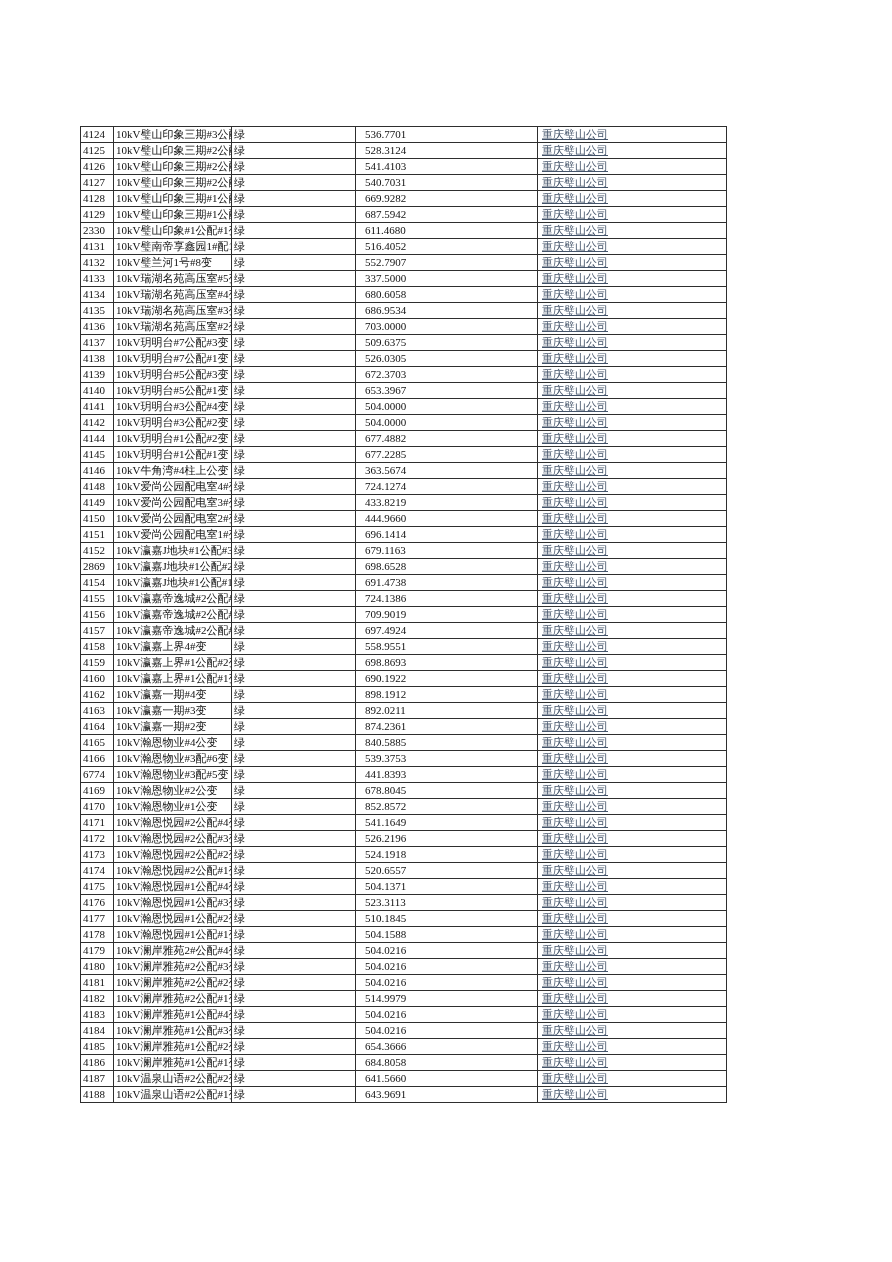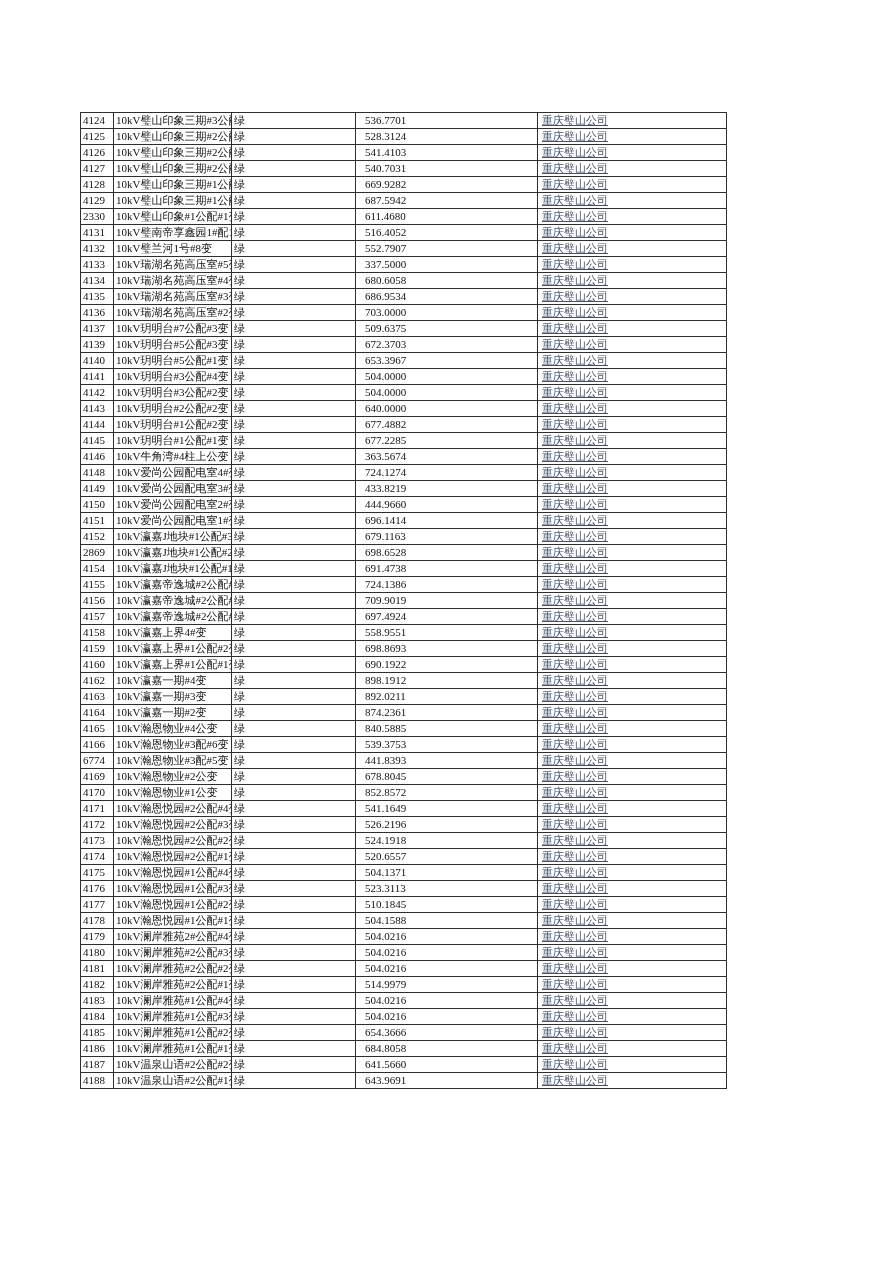--- a/index.html
+++ b/index.html
@@ -7,21 +7,21 @@
     width: 892px;
     height: 1262px;
     background: #ffffff;
     position: relative;
     overflow: hidden;
     font-family: "Liberation Serif", "DejaVu Serif", serif;
   }
   .sheet-table {
     position: absolute;
     left: 80px;
-    top: 112px;
+    top: 126px;
     border-collapse: collapse;
     table-layout: fixed;
     width: 646px;
   }
   .sheet-table td {
     border: 1px solid #2e2e2e;
     height: 15px;
     padding: 0;
     font-size: 11px;
     line-height: 15px;
@@ -158,20 +158,27 @@
   </tr>
 
   <tr>
     <td class="c-id">4137</td>
     <td class="c-name">10kV玥明台#7公配#3变</td>
     <td class="c-status">绿</td>
     <td class="c-value">509.6375</td>
     <td class="c-company"><a class="company-link">重庆璧山公司</a></td>
   </tr>
 
+  <tr>
+    <td class="c-id">4138</td>
+    <td class="c-name">10kV玥明台#7公配#1变</td>
+    <td class="c-status">绿</td>
+    <td class="c-value">526.0305</td>
+    <td class="c-company"><a class="company-link">重庆璧山公司</a></td>
+  </tr>
 
   <tr>
     <td class="c-id">4139</td>
     <td class="c-name">10kV玥明台#5公配#3变</td>
     <td class="c-status">绿</td>
     <td class="c-value">672.3703</td>
     <td class="c-company"><a class="company-link">重庆璧山公司</a></td>
   </tr>
 
   <tr>
@@ -191,27 +198,20 @@
   </tr>
 
   <tr>
     <td class="c-id">4142</td>
     <td class="c-name">10kV玥明台#3公配#2变</td>
     <td class="c-status">绿</td>
     <td class="c-value">504.0000</td>
     <td class="c-company"><a class="company-link">重庆璧山公司</a></td>
   </tr>
 
-  <tr>
-    <td class="c-id">4143</td>
-    <td class="c-name">10kV玥明台#2公配#2变</td>
-    <td class="c-status">绿</td>
-    <td class="c-value">640.0000</td>
-    <td class="c-company"><a class="company-link">重庆璧山公司</a></td>
-  </tr>
 
   <tr>
     <td class="c-id">4144</td>
     <td class="c-name">10kV玥明台#1公配#2变</td>
     <td class="c-status">绿</td>
     <td class="c-value">677.4882</td>
     <td class="c-company"><a class="company-link">重庆璧山公司</a></td>
   </tr>
 
   <tr>

